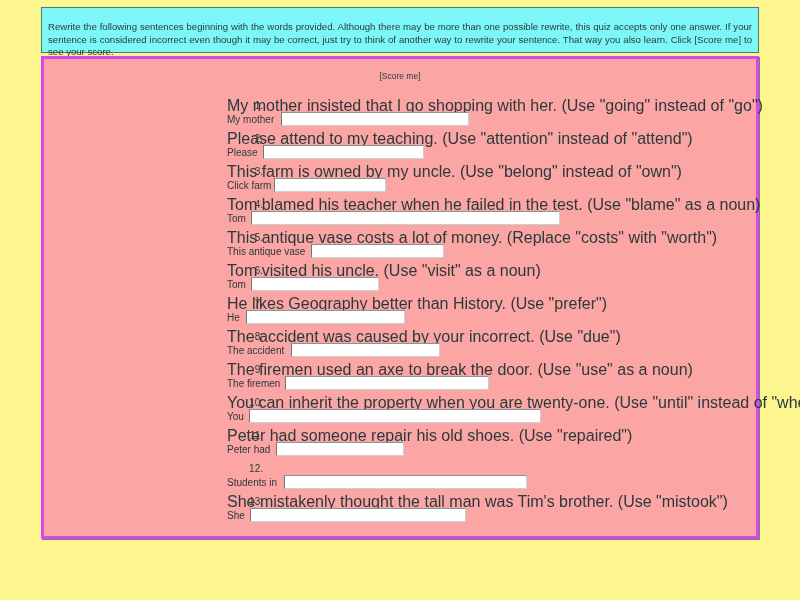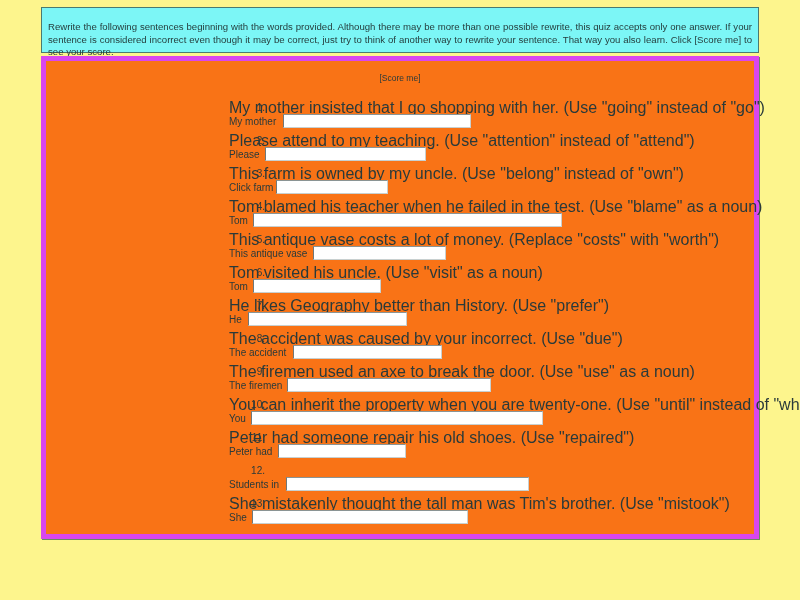--- a/index.html
+++ b/index.html
@@ -15,22 +15,22 @@
     background: #7cf6f6;
     border: 1px solid #4a7a70;
     box-sizing: border-box;
     padding: 13px 6px;
     font-size: 9.6px; line-height: 12.5px;
     text-align: justify;
     color: #264040;
   }
   .quiz-panel {
     position: absolute; left: 41px; top: 56px; width: 718px; height: 483px;
-    background: #f97316;
-    border: 5px solid #d946ef;
+    background: #fca5a5;
+    border: 3px solid #d946ef;
     box-sizing: border-box;
     box-shadow: 1px 1px 0 #6a8a60;
   }
   .score-link {
     position: absolute; left: 0; right: 0; top: 12px;
     text-align: center; font-size: 8.5px; color: #2a3a3a;
     cursor: pointer;
   }
   .question {
     position: absolute; left: 0; width: 718px; height: 33px;

